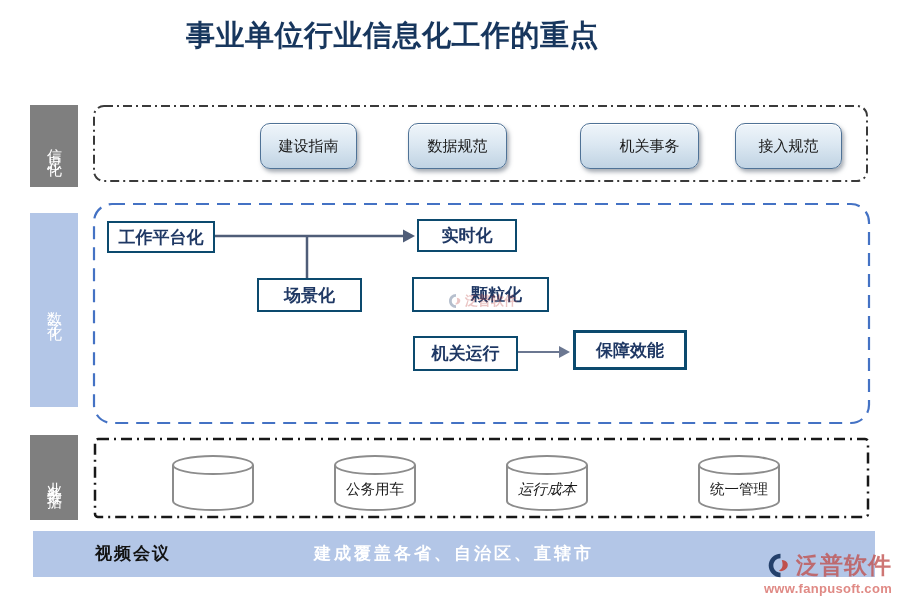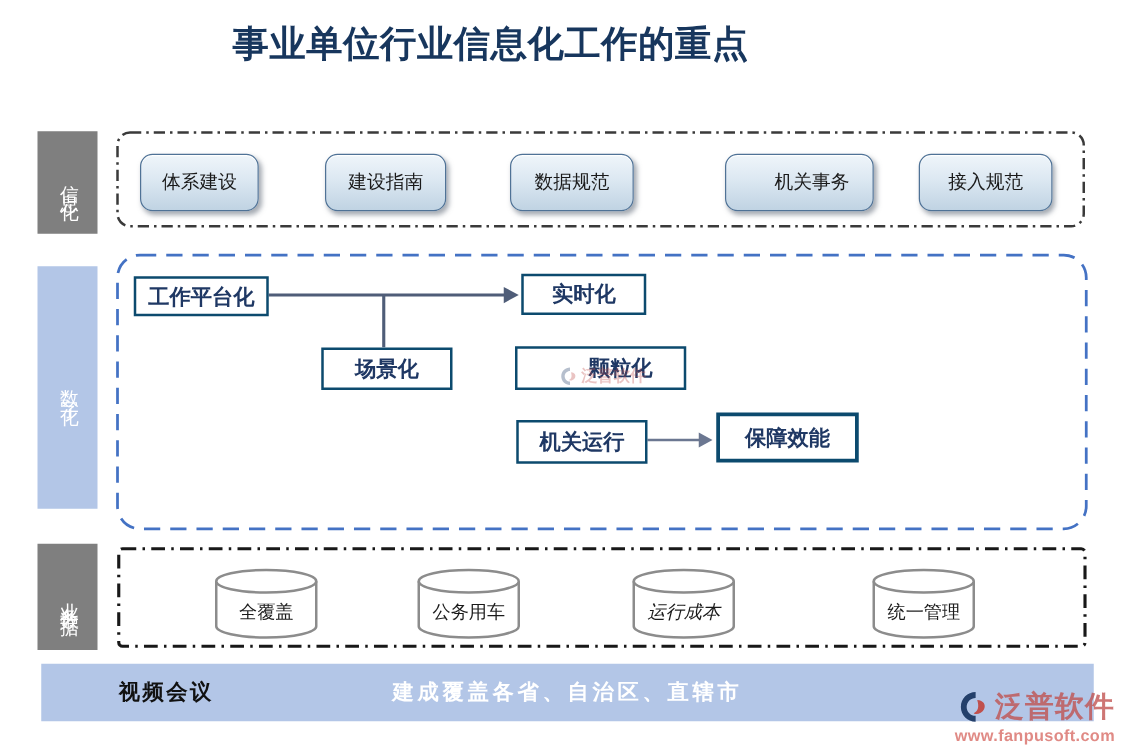--- a/index.html
+++ b/index.html
@@ -122,39 +122,37 @@
     <polygon points="403,229.5 415,236 403,242.5" fill="#4F5D78"></polygon>
     <path d="M307 236 V278" stroke="#4F5D78" stroke-width="2.5" fill="none"></path>
     <path d="M515 352 H560" stroke="#6B7791" stroke-width="2" fill="none"></path>
     <polygon points="559,346 570,352 559,358" fill="#6B7791"></polygon>
   </svg>
 
   <div class="side-label side-gray sl1">信息化</div>
   <div class="side-label side-blue sl2">数字化</div>
   <div class="side-label side-gray sl3">业务数据</div>
 
-  <div class="pill p1">体系建设</div>
   <div class="pill p2">建设指南</div>
   <div class="pill p3">数据规范</div>
   <div class="pill p4">机关事务</div>
   <div class="pill p5">接入规范</div>
 
   <div class="node n1">工作平台化</div>
   <div class="node n2">实时化</div>
   <div class="node n3">场景化</div>
   <div class="node n4">颗粒化</div>
   <div class="node n5">机关运行</div>
   <div class="node n6">保障效能</div>
 
   <div class="cyl c1">
     <svg width="86" height="60" viewBox="0 0 86 60">
       <path d="M3 12 v36 a40 9 0 0 0 80 0 v-36" fill="#ffffff" stroke="#8C8C8C" stroke-width="2"></path>
       <ellipse cx="43" cy="12" rx="40" ry="9" fill="#ffffff" stroke="#8C8C8C" stroke-width="2"></ellipse>
     </svg>
-    <div class="cyl-label">全覆盖</div>
   </div>
   <div class="cyl c2">
     <svg width="86" height="60" viewBox="0 0 86 60">
       <path d="M3 12 v36 a40 9 0 0 0 80 0 v-36" fill="#ffffff" stroke="#8C8C8C" stroke-width="2"></path>
       <ellipse cx="43" cy="12" rx="40" ry="9" fill="#ffffff" stroke="#8C8C8C" stroke-width="2"></ellipse>
     </svg>
     <div class="cyl-label">公务用车</div>
   </div>
   <div class="cyl c3">
     <svg width="86" height="60" viewBox="0 0 86 60">

